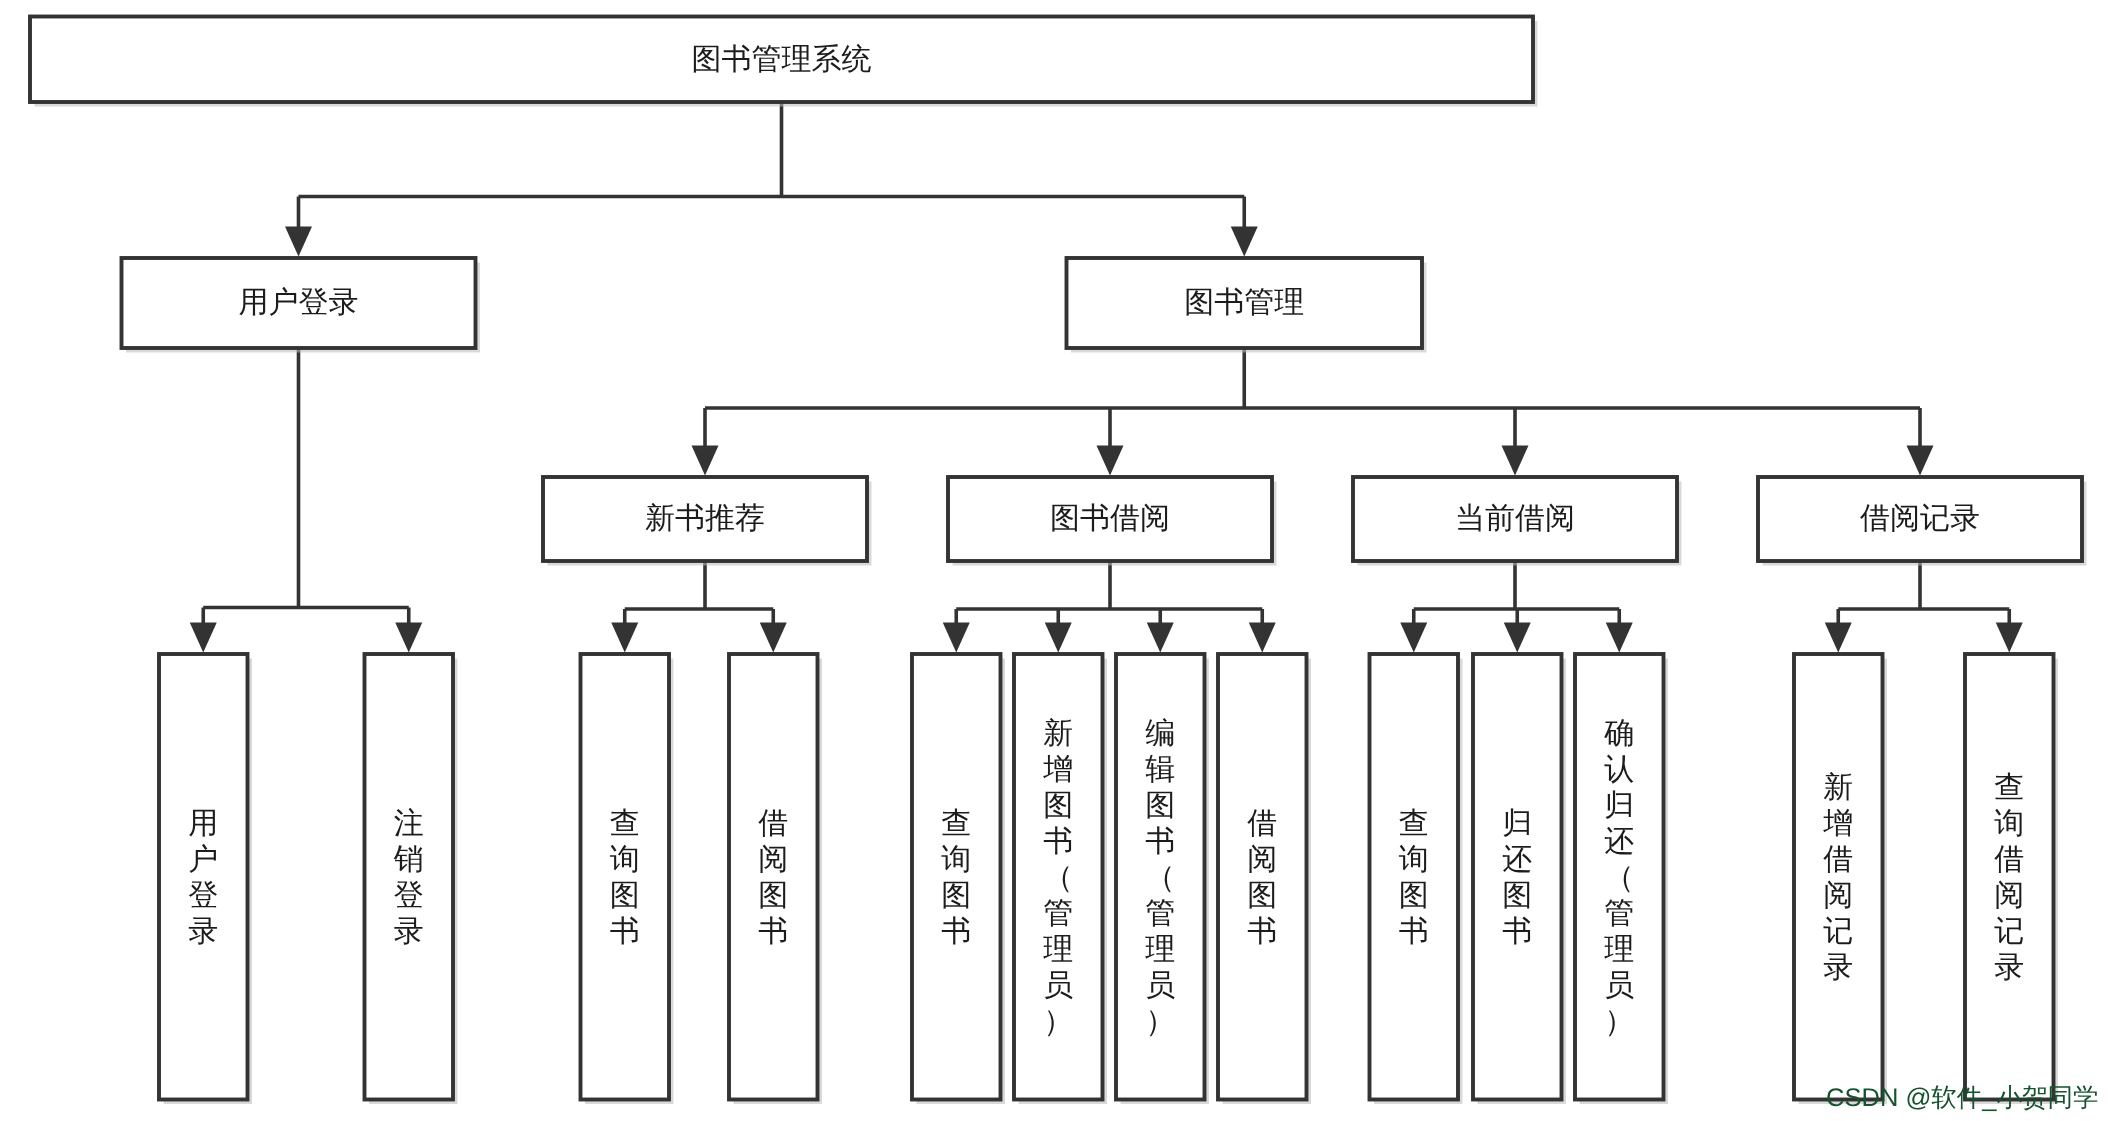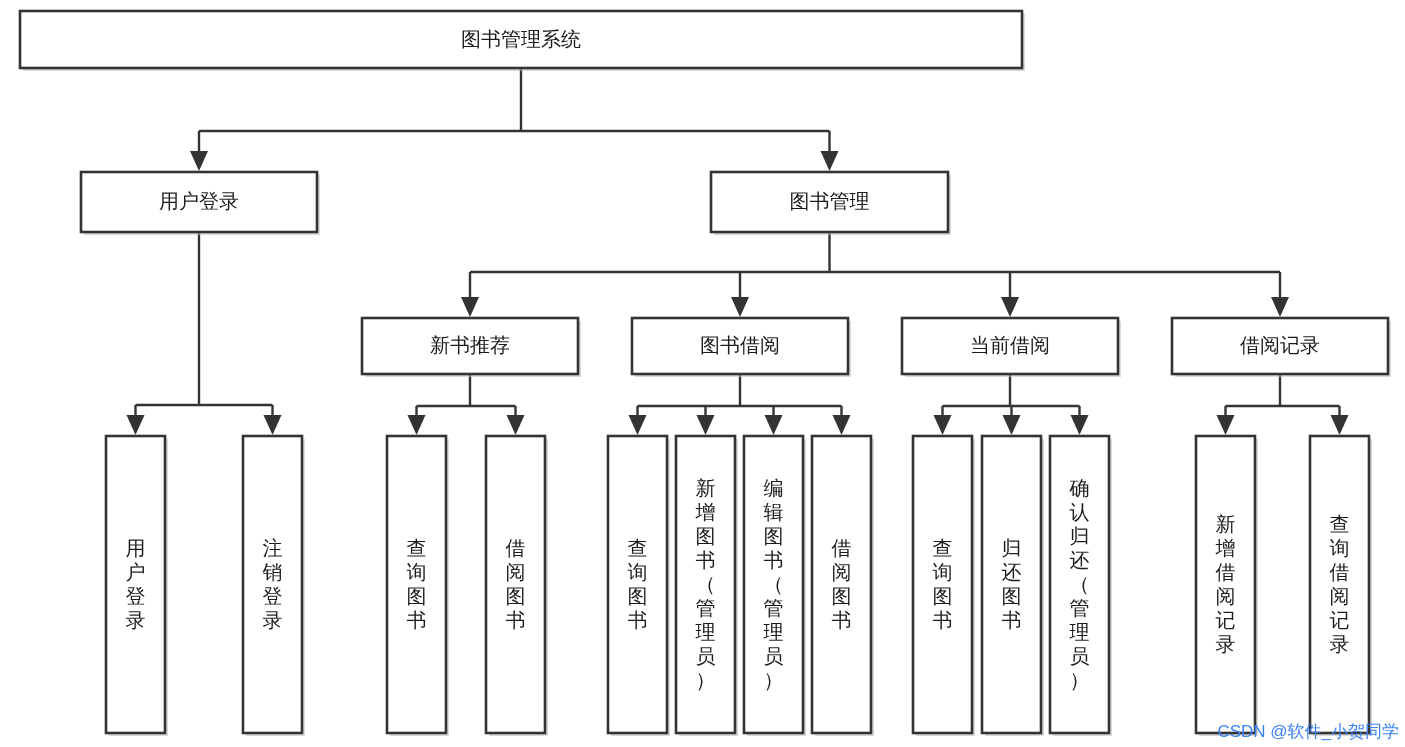--- a/index.html
+++ b/index.html
@@ -56,21 +56,21 @@
     font-size: 20px;
     fill: #1c1c1c;
     text-anchor: middle;
   }
   .watermark {
     position: absolute;
     right: 6px;
     bottom: 4px;
     font-family: "Liberation Sans", "DejaVu Sans", sans-serif;
     font-size: 17px;
-    color: #3b82f6;
+    color: #14532d;
     white-space: nowrap;
     user-select: none;
   }
 </style>
 </head>
 <body>
 
 <div id="diagram-root">
   <svg class="tree" viewBox="0 0 1405 747" xmlns="http://www.w3.org/2000/svg">
     <g id="connectors">

